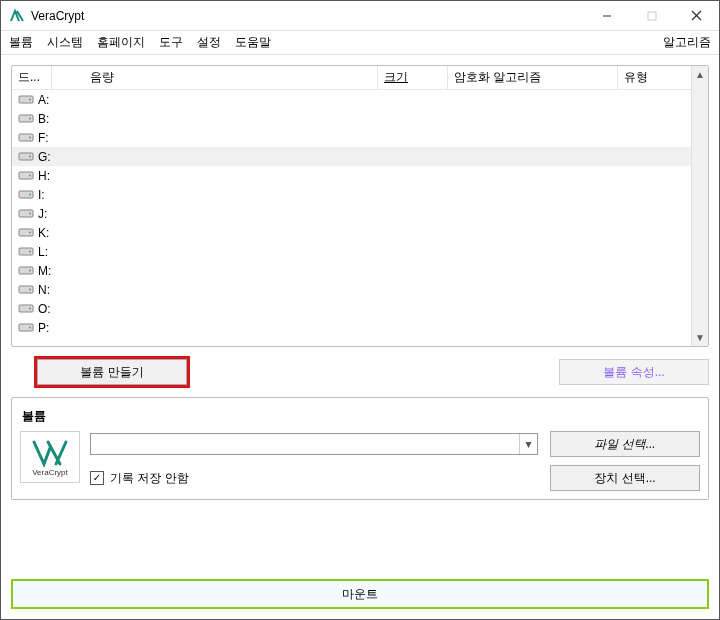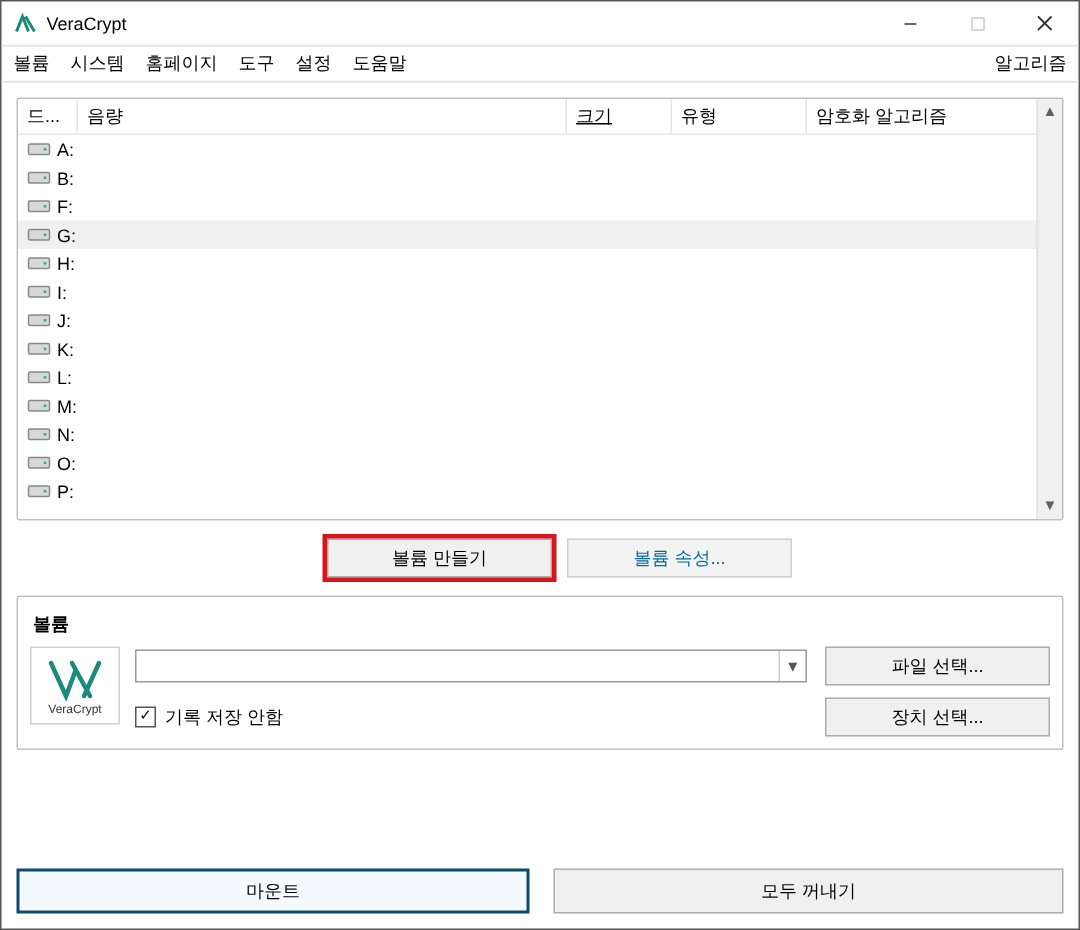--- a/index.html
+++ b/index.html
@@ -13,45 +13,45 @@
   .winbtn.dis { color: #ccc; }
   .menubar { height: 24px; display: flex; align-items: center; padding: 0 8px; gap: 14px; border-bottom: 1px solid #e0e0e0; }
   .menubar .spacer { flex: 1; }
   .menuitem { font-size: 12px; }
   .content { flex: 1; padding: 10px 10px 10px 10px; display: flex; flex-direction: column; gap: 12px; }
   .panel { border: 1px solid #bfbfbf; border-radius: 2px; padding: 8px; }
   .listwrap { position: relative; height: 282px; }
   .listinner { position: absolute; inset: 0; overflow: hidden; display: flex; flex-direction: column; }
   .listhead { display: flex; height: 24px; align-items: stretch; border-bottom: 1px solid #e6e6e6; }
   .listhead .col { display: flex; align-items: center; padding: 0 6px; border-right: 1px solid #e6e6e6; font-size: 12px; }
-  .c0 { width: 40px; } .c1 { flex: 1; } .c2 { width: 70px; text-decoration: underline; } .c3 { width: 170px; } .c4 { width: 90px; }
+  .c0 { width: 40px; } .c1 { flex: 1; margin-left: 32px; } .c2 { width: 70px; text-decoration: underline; } .c3 { width: 170px; } .c4 { width: 90px; }
   .rows { flex: 1; overflow: hidden; }
   .row { display: flex; align-items: center; height: 19px; padding-left: 6px; }
   .row .drvicon { width: 16px; height: 14px; margin-right: 4px; }
   .row.sel { background: #f0f0f0; }
   .scrollbar { position: absolute; right: 0; top: 0; bottom: 0; width: 17px; background: #f0f0f0; border-left: 1px solid #e0e0e0; }
   .sbtn { height: 17px; display: flex; align-items: center; justify-content: center; color: #606060; font-size: 10px; }
-  .btnrow { display: flex; justify-content: center; gap: 10px; padding-left: 26px; }
+  .btnrow { display: flex; justify-content: space-between; gap: 10px; padding-left: 26px; }
   .btn { height: 26px; border: 1px solid #adadad; background: #f0f0f0; display: flex; align-items: center; justify-content: center; padding: 0 10px; min-width: 150px; font-size: 12px; }
-  .btn.disabled { color: #0369a1; background: #f3f3f3; border-color: #cfcfcf; }
+  .btn.disabled { color: #8b5cf6; background: #f3f3f3; border-color: #cfcfcf; }
   .btn.redframe { outline: 3px solid #d9141a; outline-offset: 0; }
   .section2 { }
   .seclabel { font-size: 12px; margin: 2px 0 6px 2px; font-weight: bold; }
   .volrow { display: flex; align-items: flex-start; gap: 10px; }
   .logo { width: 60px; height: 52px; border: 1px solid #d0d0d0; display: flex; flex-direction: column; align-items: center; justify-content: center; background: #fff; }
   .logo svg { width: 40px; height: 30px; }
   .logo .sub { font-size: 8px; color: #333; }
   .volgrid { flex: 1; display: grid; grid-template-columns: 1fr 150px; grid-template-rows: 26px 26px; gap: 8px 12px; align-items: center; }
   .combo { height: 22px; border: 1px solid #9a9a9a; background: #fff; display: flex; align-items: center; }
   .combo .arrow { width: 18px; display: flex; align-items: center; justify-content: center; color: #555; border-left: 1px solid #ccc; height: 100%; }
   .chkrow { display: flex; align-items: center; gap: 6px; }
   .chkbox { width: 14px; height: 14px; border: 1px solid #555; display: flex; align-items: center; justify-content: center; font-size: 10px; line-height: 1; }
   .bottomrow { display: flex; gap: 16px; padding: 0 10px 10px 10px; }
   .bottomrow .btn { flex: 1; height: 30px; }
-  .btn.primary { border: 2px solid #0c4a6e; background: #f5faff; }
+  .btn.primary { border: 2px solid #84cc16; background: #f5faff; }
 </style>
 </head>
 <body>
 
 <div class="window">
 
   <div class="titlebar">
     <span class="icon">
       <svg viewBox="0 0 16 16">
           <path d="M2 13 L6 3 L10 13 M8 3 L14 13" stroke="#1a8a7a" stroke-width="2" fill="none"></path>
@@ -90,22 +90,22 @@
   </div>
 
   <div class="content">
 
     <div class="panel listwrap">
       <div class="listinner">
         <div class="listhead">
           <div class="col c0">드...</div>
           <div class="col c1">음량</div>
           <div class="col c2">크기</div>
+          <div class="col c3">암호화 알고리즘</div>
           <div class="col c4">유형</div>
-          <div class="col c3">암호화 알고리즘</div>
         </div>
         <div class="rows" id="rows">
             <div class="row">
               <span class="drvicon"><svg width="16" height="12" viewBox="0 0 16 12">
                   <rect x="1" y="3" width="14" height="7" rx="1" fill="#d8d8d8" stroke="#888"></rect>
                   <circle cx="12" cy="6.5" r="1" fill="#4a7"></circle>
                 </svg></span>
               <span>A:</span>
             </div>
             <div class="row">
@@ -213,34 +213,33 @@
           <svg viewBox="0 0 40 30">
               <path d="M4 4 L14 26 L20 10 M18 4 L30 26 M36 4 L26 26" stroke="#1a8a7a" stroke-width="3" fill="none" stroke-linecap="round"></path>
             </svg>
           <span class="sub">VeraCrypt</span>
         </div>
         <div class="volgrid">
           <div class="combo">
             <span style="flex:1;padding:0 6px;"></span>
             <span class="arrow">▾</span>
           </div>
-          <div class="btn" style="min-width:0;">파일 선택...</div>
+          <div class="btn" style="min-width:0;font-style:italic;">파일 선택...</div>
 
           <div style="display:flex;align-items:center;gap:20px;">
             <div class="chkrow">
               <span class="chkbox">✓</span>
               <span>기록 저장 안함</span>
             </div>
             <div style="flex:1"></div>
           </div>
           <div class="btn" style="min-width:0;">장치 선택...</div>
         </div>
       </div>
     </div>
 
   </div>
 
   <div class="bottomrow">
     <div class="btn primary">마운트</div>
-    <div class="btn">모두 꺼내기</div>
   </div>
 
 </div>
 
 </body></html>

